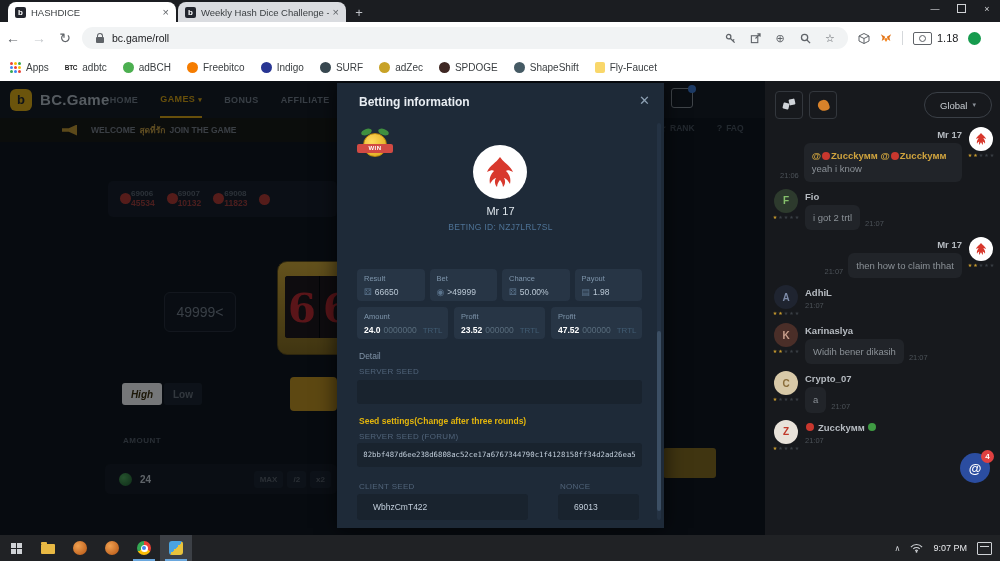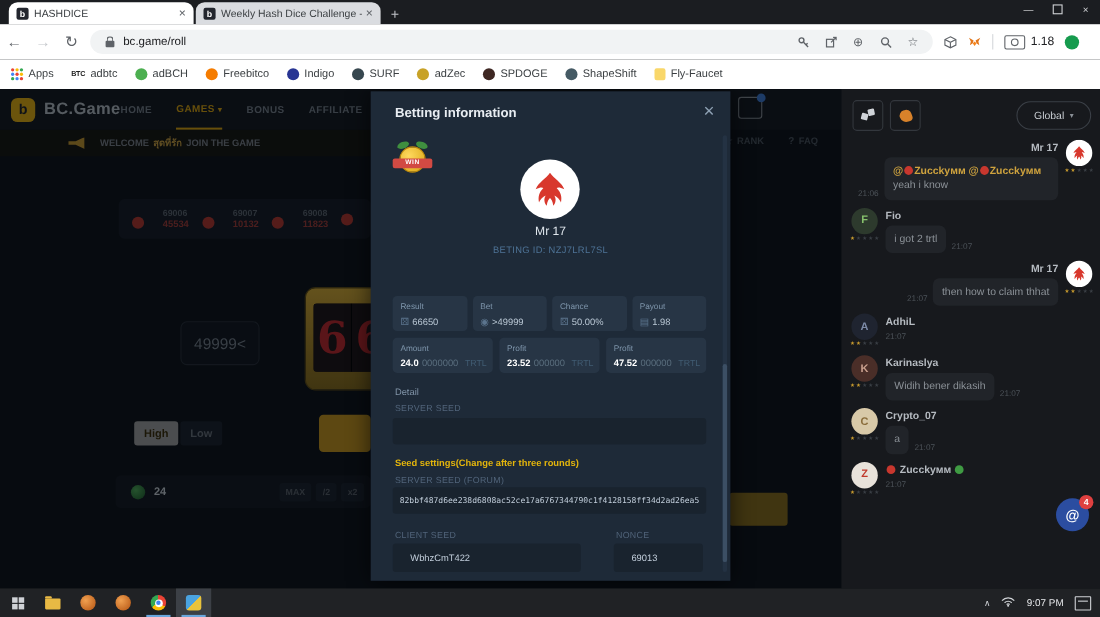--- a/index.html
+++ b/index.html
@@ -63,40 +63,40 @@
             font-size:8.5px;font-weight:bold;color:#7d838b;gap:4px;}
   .mega{width:15px;height:11px;background:#c89a2e;clip-path:polygon(0 35%,45% 35%,100% 0,100% 100%,45% 65%,0 65%);
         margin:0 10px 0 62px;}
   .ann-hl{color:#cfa33e;}
   .rankfaq{position:absolute;top:42px;left:658px;display:flex;gap:22px;font-size:8.5px;font-weight:bold;color:#49525c;}
   .rf{display:flex;align-items:center;gap:4px;}
   .rf .ic{font-size:9px;}
   
   .hist-strip{position:absolute;top:100px;left:108px;width:229px;height:36px;background:#141a24;border-radius:5px;
               display:flex;align-items:center;overflow:hidden;}
-  .hist{display:flex;align-items:flex-end;gap:17px;margin-left:12px;}
+  .hist{display:flex;align-items:center;gap:0;margin-left:12px;}
   .hdot{width:11px;height:11px;background:#b8372e;border-radius:50%;flex-shrink:0;}
   .hcol{display:flex;flex-direction:column;line-height:1.1;}
   .hround{font-size:8px;font-weight:bold;color:#5d6570;}
   .hroll{font-size:8.5px;font-weight:bold;color:#a33a35;}
   .target-box{position:absolute;top:211px;left:164px;width:70px;height:38px;border:1px solid #262c36;border-radius:6px;
               background:#10151d;color:#79828d;font-size:14px;display:flex;align-items:center;justify-content:center;}
   .slot{position:absolute;top:180px;left:277px;width:68px;height:92px;background:linear-gradient(180deg,#d8ac33,#8a6d1a);
         border-radius:10px;border:1px solid #5f4c12;}
   .slot-screen{position:absolute;left:7px;top:14px;width:75px;height:62px;background:#140c0e;display:flex;overflow:hidden;border-radius:3px;}
   .slot-digit{width:34px;height:62px;color:#c3272b;font-family:"DejaVu Serif",serif;font-weight:bold;font-size:40px;
               display:flex;align-items:center;justify-content:center;background:#1c1214;border-right:1px solid #000;flex-shrink:0;}
-  .btn-high{position:absolute;top:302px;left:122px;width:40px;height:22px;background:#a3a3a3;border-radius:3px;
-            color:#3a2c05;font-size:10px;font-weight:bold;display:flex;align-items:center;justify-content:center;}
+  .btn-high{position:absolute;top:302px;left:122px;width:40px;height:22px;background:#ffffff;border-radius:3px;
+            color:#3a2c05;font-size:10px;font-weight:bold;display:flex;align-items:center;justify-content:center;font-style:italic;}
   .btn-low{position:absolute;top:302px;left:164px;width:38px;height:22px;background:#1a212b;border-radius:3px;
            color:#6b737d;font-size:10px;font-weight:bold;display:flex;align-items:center;justify-content:center;}
   .bet-frag{position:absolute;top:296px;left:290px;width:47px;height:34px;background:#c9981c;border-radius:4px;}
   .roll-frag{position:absolute;top:367px;left:663px;width:53px;height:30px;background:#8a6d1a;border-radius:3px;}
   .amount-label{position:absolute;top:355px;left:123px;font-size:8px;color:#565e68;font-weight:bold;letter-spacing:.5px;}
-  .amount-row{position:absolute;top:351px;left:105px;width:232px;height:30px;background:#12171f;border-radius:5px;
+  .amount-row{position:absolute;top:383px;left:105px;width:232px;height:30px;background:#12171f;border-radius:5px;
               display:flex;align-items:center;}
   .coin{width:13px;height:13px;border-radius:50%;background:radial-gradient(circle at 35% 35%,#4fae58,#1d5b2a);margin:0 8px 0 14px;}
   .amt-val{font-size:10px;font-weight:bold;color:#cdd3d9;}
   .amt-btns{margin-left:auto;margin-right:6px;display:flex;gap:4px;}
   .abtn{background:#1a202a;color:#596069;font-size:8px;font-weight:bold;padding:4px 6px;border-radius:3px;}
   .dim{position:absolute;top:0;left:0;width:765px;height:454px;background:rgba(4,7,11,.55);z-index:5;}
   
   .modal{position:absolute;top:2px;left:337px;width:327px;height:445px;background:#1e2a38;z-index:10;
          box-shadow:0 0 20px rgba(0,0,0,.65);}
   .m-title{position:absolute;top:12px;left:22px;font-size:12px;font-weight:bold;color:#e8edf2;}

